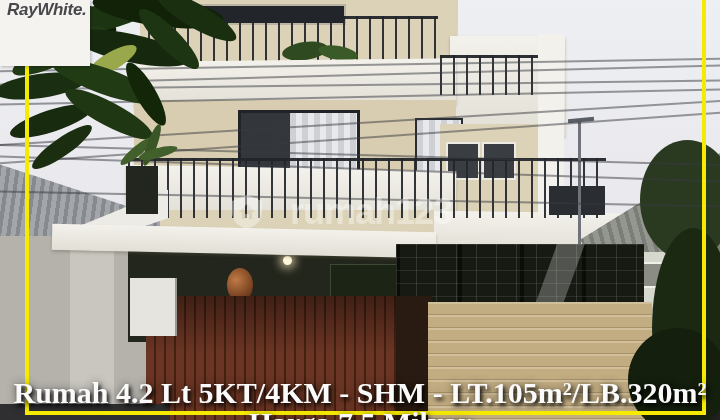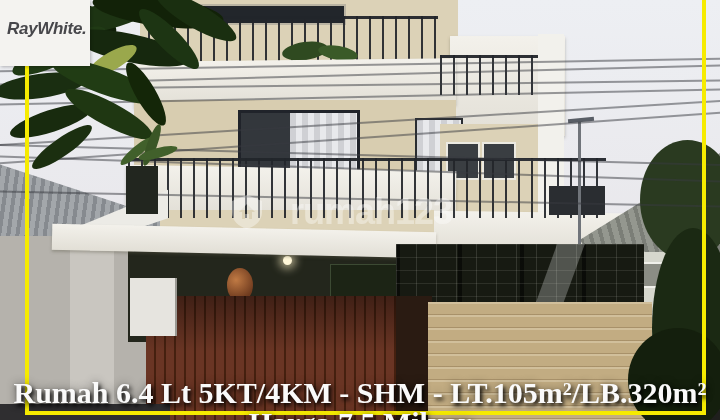--- a/index.html
+++ b/index.html
@@ -22,21 +22,21 @@
   .glass{background:#171a12;overflow:hidden;}
   .glass .grid{position:absolute;inset:0;
     background:repeating-linear-gradient(90deg,rgba(205,205,195,.16) 0 1px,transparent 1px 20px),
                repeating-linear-gradient(180deg,rgba(205,205,195,.12) 0 1px,transparent 1px 13px),
                repeating-linear-gradient(90deg,rgba(0,0,0,.55) 0 4px,transparent 4px 62px);}
   .stone{background:#c2ac82 repeating-linear-gradient(180deg,rgba(255,248,230,.25) 0 2px,rgba(0,0,0,0) 2px 12px,rgba(120,95,60,.35) 12px 13px);}
   .roofL{background:repeating-linear-gradient(98deg,#a3a7ab 0 5px,#868a8f 5px 9px);clip-path:polygon(0 12%,100% 62%,100% 100%,0 100%);}
   .roofR{background:repeating-linear-gradient(75deg,#94978f 0 6px,#7b7e77 6px 10px);clip-path:polygon(0 78%,100% 0,100% 100%,10% 100%);}
   
   .frame{border-left:4px solid #f6eb00;border-right:4px solid #f6eb00;border-bottom:4px solid #f6eb00;box-sizing:border-box;}
-  .logo-box{background:#f4f3f0;display:flex;align-items:center;box-shadow:1px 1px 3px rgba(0,0,0,.25);}
+  .logo-box{background:#f4f3f0;display:flex;align-items:flex-start;box-shadow:1px 1px 3px rgba(0,0,0,.25);}
   .logo-box span{font-style:italic;font-weight:800;font-size:17px;color:#47474b;padding:0 0 8px 7px;letter-spacing:-.3px;}
   .watermark{display:flex;align-items:center;gap:7px;opacity:.38;color:#fff;}
   .watermark .wm-text{font-weight:800;font-size:36px;letter-spacing:-1px;}
   .caption{left:0;width:100%;text-align:center;color:#fafafa;font-family:"Liberation Serif",serif;font-weight:700;
            text-shadow:2px 3px 4px rgba(0,0,0,.95),0 0 10px rgba(0,0,0,.45);white-space:nowrap;}
 </style>
 </head>
 <body>
 
 <div class="stage">
@@ -133,16 +133,16 @@
     </svg>
     <span class="wm-text">rumah123</span>
   </div>
 
   <div class="abs frame" style="left:25px;top:-6px;width:681px;height:421px;"></div>
 
   <div class="abs logo-box" style="left:0;top:0;width:90px;height:66px;">
     <span>RayWhite.</span>
   </div>
 
-  <div class="abs caption" style="top:377px;font-size:30px;line-height:32px;">Rumah 6.4 Lt 5KT/4KM - SHM - LT.105m²/LB.320m²</div>
+  <div class="abs caption" style="top:377px;font-size:30px;line-height:32px;">Rumah 4.2 Lt 5KT/4KM - SHM - LT.105m²/LB.320m²</div>
   <div class="abs caption" style="top:407px;font-size:30px;line-height:32px;">Harga 7.5 Milyar</div>
 
 </div>
 
 </body></html>

